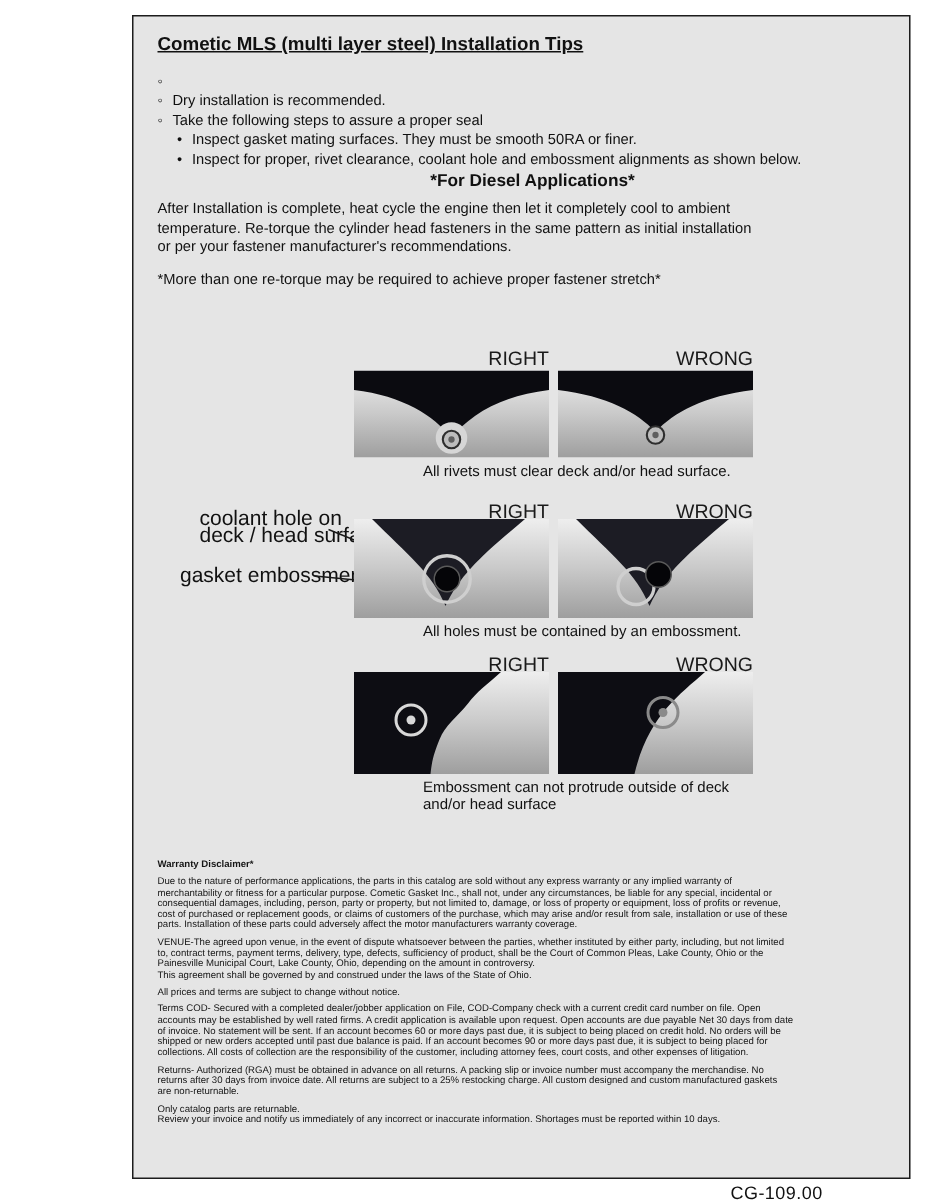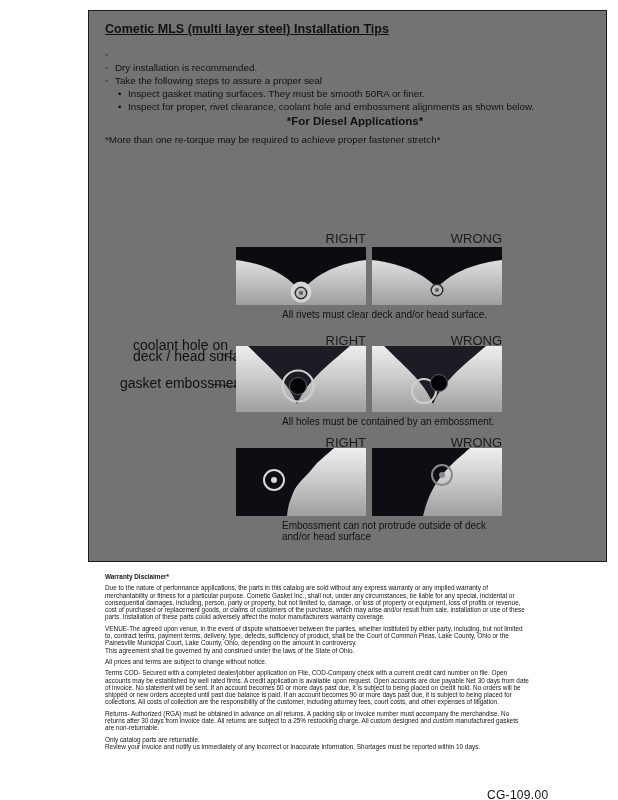--- a/index.html
+++ b/index.html
@@ -1,19 +1,19 @@
 <!DOCTYPE html>
 <html><head>
 <meta charset="utf-8">
 <style>
   * { margin:0; padding:0; box-sizing:border-box; }
   html,body { background:#ffffff; }
   body { font-family:"Liberation Sans", sans-serif; color:#111; }
   .page { position:relative; width:618px; height:800px; background:#ffffff; overflow:hidden; }
-  .box { position:absolute; left:88px; top:10px; width:519px; height:552px; border:1px solid #1c1c1c; background:#737373; }
+  .box { position:absolute; left:88px; top:10px; width:519px; height:776px; border:1px solid #1c1c1c; background:#e5e5e5; }
   .abs { position:absolute; }
   .pre { white-space:pre-line; }
 
   .title { left:16px; top:11px; font-size:12.5px; font-weight:bold; text-decoration:underline; }
 
   .tips { left:16px; top:37px; font-size:9.8px; line-height:13px; }
   .tip-row { display:flex; }
   .tip-row .mk { width:10px; flex:0 0 10px; text-align:left; }
   .tip-row.sub { margin-left:13px; }
 
@@ -67,20 +67,23 @@
         <span>Inspect gasket mating surfaces.  They must be smooth 50RA or finer.</span>
       </div>
       <div class="tip-row sub">
         <span class="mk">•</span>
         <span>Inspect for proper, rivet clearance, coolant hole and embossment alignments as shown below.</span>
       </div>
     </div>
 
     <div class="abs diesel">
       <h2>*For Diesel Applications*</h2>
+      <p class="pre">After Installation is complete, heat cycle the engine then let it completely cool to ambient
+temperature. Re-torque the cylinder head fasteners in the same pattern as initial installation
+or per your fastener manufacturer's recommendations.</p>
       <p>*More than one re-torque may be required to achieve proper fastener stretch*</p>
     </div>
 
     <div class="abs dg-h" style="left:147px;top:220px">RIGHT</div>
     <div class="abs dg-h" style="left:283px;top:220px">WRONG</div>
 
     <svg class="abs panel" style="left:147px;top:236px" width="130" height="58" viewBox="0 0 130 58">
       <rect width="130" height="58" fill="url(#gm)"></rect>
       <path d="M0,0 H130 V13 C97,17 77,30 65,45 C53,30 33,17 0,13 Z" fill="#0b0b10"></path>
       <circle cx="65" cy="45" r="10.5" fill="#d6d6d6"></circle>

